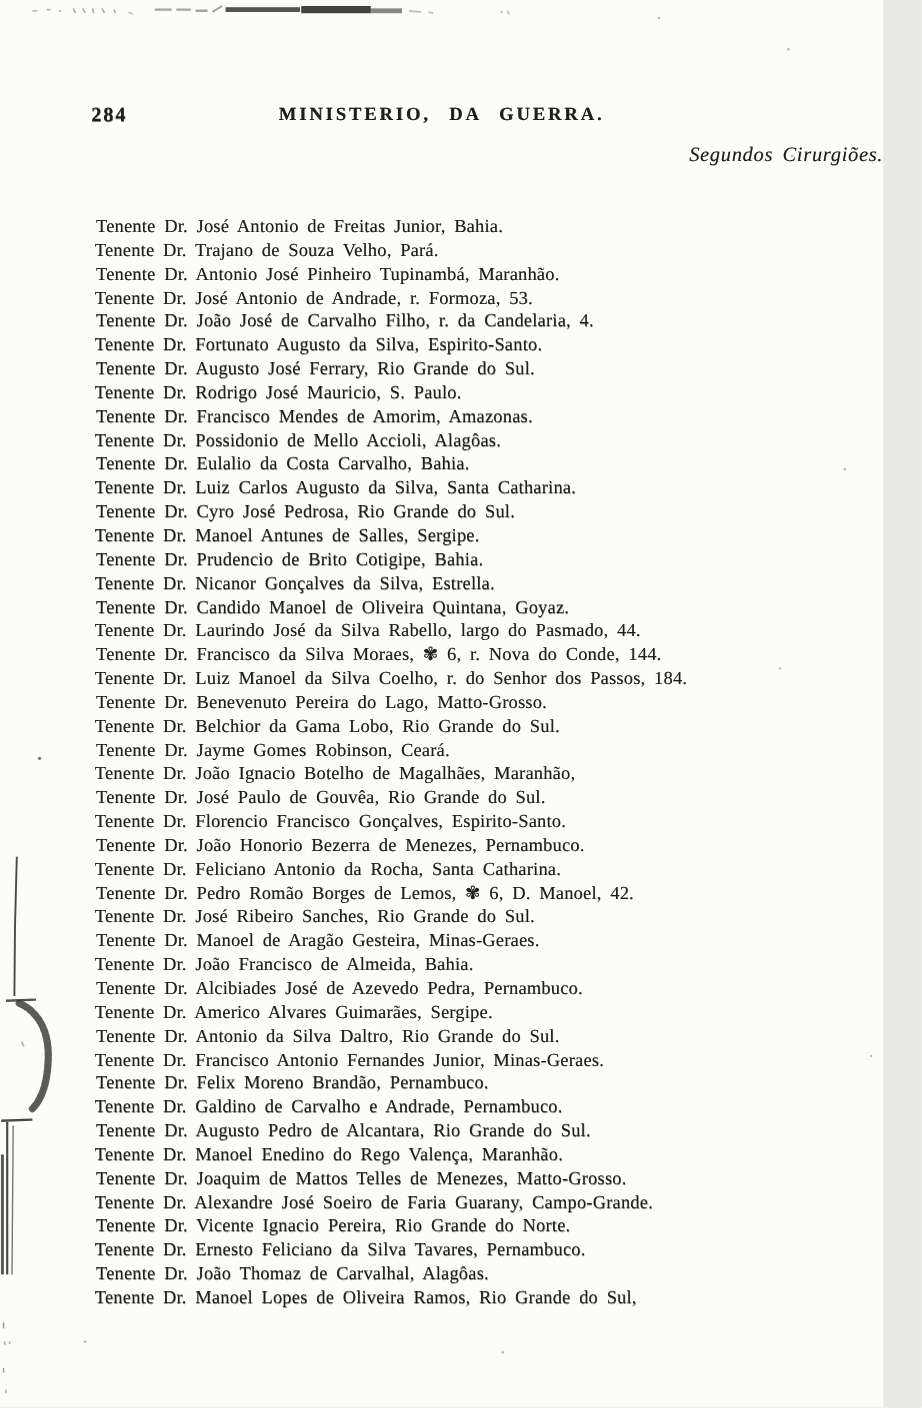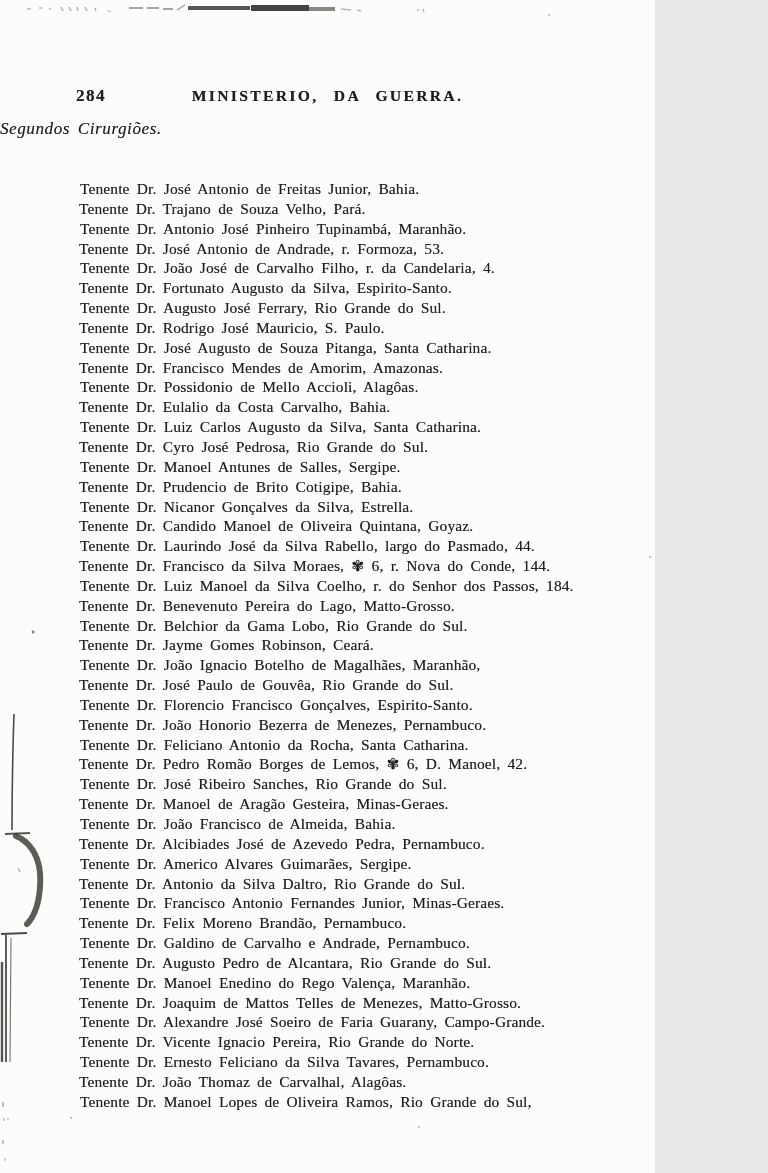--- a/index.html
+++ b/index.html
@@ -1,40 +1,40 @@
 <!DOCTYPE html>
 <html style="--ink: #1f1e1c; --paper: #fcfcfa;"><head>
 <meta charset="utf-8">
 <style>
   html,body{margin:0;padding:0;background:#e8e8e6;}
   :root{--ink:#1f1e1c;--paper:#fcfcfa;}
   .page{
     position:relative;
-    width:655px;height:1173px;
+    width:736px;height:1173px;
     background:var(--paper);
     overflow:hidden;
     font-family:"Liberation Serif","DejaVu Serif",serif;
     color:var(--ink);
   }
   .page-number{
     position:absolute;left:76px;top:86px;
     font-size:17px;font-weight:bold;letter-spacing:1.5px;
     text-shadow:0.3px 0.3px 0 rgba(31,30,28,.6);
   }
   .header-title{
     position:absolute;left:0;right:0;top:87px;
     text-align:center;
     font-size:15.5px;font-weight:bold;
     letter-spacing:2.4px;word-spacing:9px;
     text-shadow:0.3px 0.3px 0 rgba(31,30,28,.65);
     white-space:nowrap;
   }
   .section-title{
     position:absolute;left:0;right:0;top:119px;
-    text-align:left;
+    text-align:right;
     font-style:italic;
     font-size:17px;letter-spacing:0.6px;word-spacing:3px;
     text-shadow:0.2px 0.2px 0 rgba(31,30,28,.5);
     white-space:nowrap;
   }
   .entries{
     position:absolute;left:79px;top:151px;right:8px;margin-top:28px;
   }
   .entry{
     height:19.85px;line-height:19.85px;
@@ -109,21 +109,20 @@
 
   <div class="entries">
       <div class="entry">Tenente Dr. José Antonio de Freitas Junior, Bahia.</div>
       <div class="entry">Tenente Dr. Trajano de Souza Velho, Pará.</div>
       <div class="entry">Tenente Dr. Antonio José Pinheiro Tupinambá, Maranhão.</div>
       <div class="entry">Tenente Dr. José Antonio de Andrade, r. Formoza, 53.</div>
       <div class="entry">Tenente Dr. João José de Carvalho Filho, r. da Candelaria, 4.</div>
       <div class="entry">Tenente Dr. Fortunato Augusto da Silva, Espirito-Santo.</div>
       <div class="entry">Tenente Dr. Augusto José Ferrary, Rio Grande do Sul.</div>
       <div class="entry">Tenente Dr. Rodrigo José Mauricio, S. Paulo.</div>
-      <div class="entry">Tenente Dr. José Augusto de Souza Pitanga, Santa Catharina.</div>
       <div class="entry">Tenente Dr. Francisco Mendes de Amorim, Amazonas.</div>
       <div class="entry">Tenente Dr. Possidonio de Mello Accioli, Alagôas.</div>
       <div class="entry">Tenente Dr. Eulalio da Costa Carvalho, Bahia.</div>
       <div class="entry">Tenente Dr. Luiz Carlos Augusto da Silva, Santa Catharina.</div>
       <div class="entry">Tenente Dr. Cyro José Pedrosa, Rio Grande do Sul.</div>
       <div class="entry">Tenente Dr. Manoel Antunes de Salles, Sergipe.</div>
       <div class="entry">Tenente Dr. Prudencio de Brito Cotigipe, Bahia.</div>
       <div class="entry">Tenente Dr. Nicanor Gonçalves da Silva, Estrella.</div>
       <div class="entry">Tenente Dr. Candido Manoel de Oliveira Quintana, Goyaz.</div>
       <div class="entry">Tenente Dr. Laurindo José da Silva Rabello, largo do Pasmado, 44.</div>

